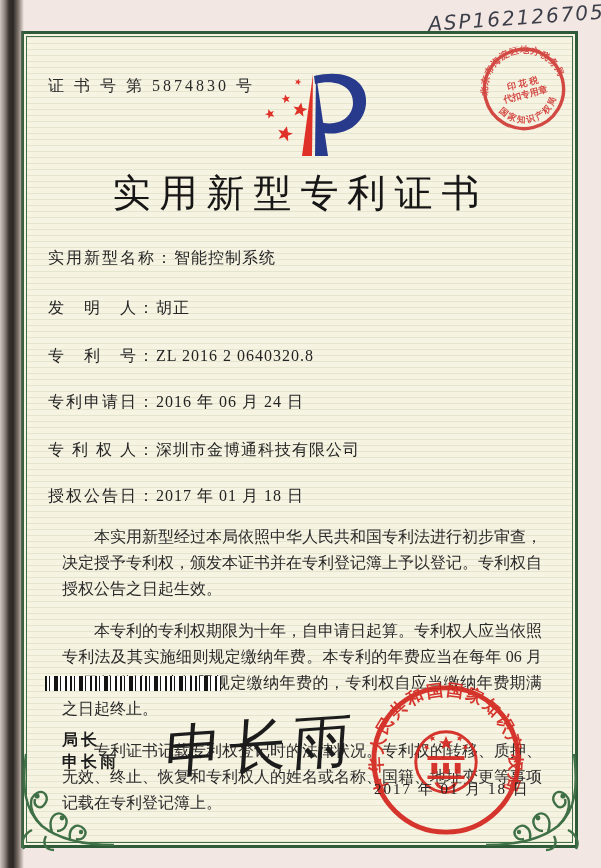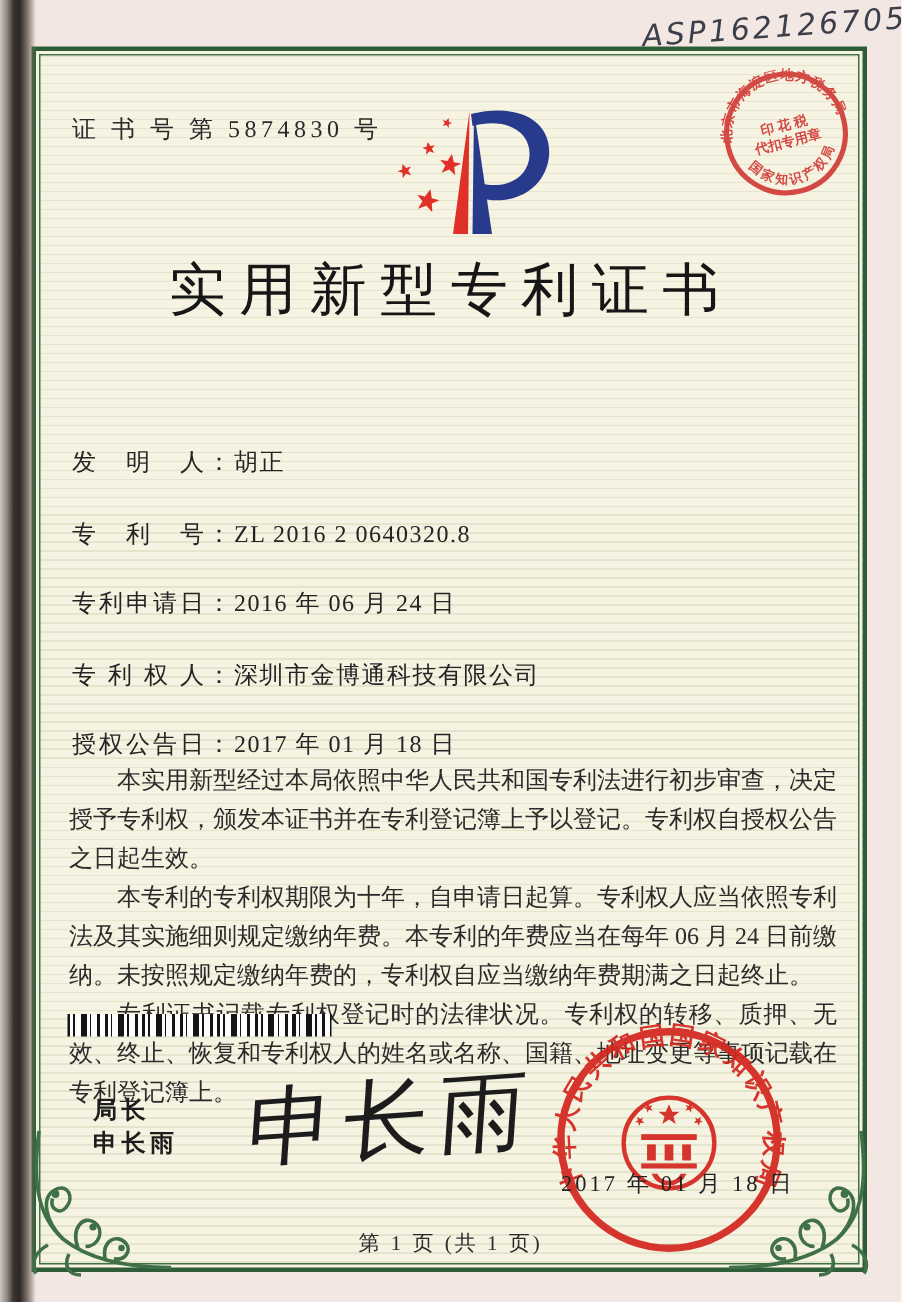--- a/index.html
+++ b/index.html
@@ -18,21 +18,21 @@
     background:
       repeating-linear-gradient(0deg, rgba(146,176,118,0.20) 0px, rgba(146,176,118,0.20) 1px, rgba(0,0,0,0) 1px, rgba(0,0,0,0) 6px);}
   .cert-no{position:absolute;left:48px;top:76px;font-size:16px;letter-spacing:3px;color:#2a2a2a;}
   .logo{position:absolute;left:258px;top:66px;width:116px;height:98px;}
   .title{position:absolute;left:0;top:168px;width:601px;text-align:center;font-size:38px;font-weight:normal;
     letter-spacing:9px;color:#161616;}
   .field-row{position:absolute;left:48px;white-space:nowrap;font-size:16px;color:#242424;letter-spacing:1px;}
   .field-label{letter-spacing:2px;}
   .paragraphs{position:absolute;left:46px;top:508px;width:512px;font-size:16px;line-height:26px;
     color:#2b2b2b;text-align:justify;}
-  .paragraphs p{margin:0;text-indent:2em;}
+  .paragraphs p{margin:16px;text-indent:2em;}
   .barcode{position:absolute;left:45px;top:676px;width:176px;height:15px;
     background:repeating-linear-gradient(90deg,#141414 0 2px,#fdfdfd 2px 4px,#141414 4px 5px,#fdfdfd 5px 9px,#141414 9px 13px,#fdfdfd 13px 15px,#141414 15px 16px,#fdfdfd 16px 20px,#141414 20px 22px,#fdfdfd 22px 25px);}
   .issuer-title{position:absolute;left:62px;top:730px;font-size:16px;font-weight:bold;letter-spacing:3px;color:#1d1d1d;font-family:Liberation Serif, serif;}
   .issuer-name{position:absolute;left:62px;top:752px;font-size:16px;font-weight:bold;letter-spacing:3px;color:#1d1d1d;}
   .signature{position:absolute;left:165px;top:708px;width:190px;font-size:58px;color:#1c1c1c;
     letter-spacing:6px;transform:rotate(-4deg) skewX(-8deg);white-space:nowrap;}
   .seal{position:absolute;left:368px;top:682px;width:156px;height:156px;opacity:0.93;}
   .seal-date{position:absolute;left:374px;top:780px;font-size:15px;letter-spacing:2px;color:#222;}
   .footer{position:absolute;left:0;top:820px;width:601px;text-align:center;font-size:14px;letter-spacing:2px;color:#2a2a2a;}
   .tax-stamp{position:absolute;left:481px;top:46px;width:86px;height:86px;transform:rotate(-14deg);opacity:0.88;}
@@ -81,20 +81,23 @@
     </text>
     <text font-size="10" fill="#cf3330" font-weight="bold" letter-spacing="2">
       <textPath href="#taxBot" startOffset="50%" text-anchor="middle">国家知识产权局</textPath>
     </text>
     <text x="50" y="47" text-anchor="middle" font-size="10.5" font-weight="bold" fill="#cf3330">印 花 税</text>
     <text x="50" y="60" text-anchor="middle" font-size="10.5" font-weight="bold" fill="#cf3330">代扣专用章</text>
   </svg>
 
   <div class="title">实用新型专利证书</div>
 
+  <div class="field-row" style="top:248px">
+    <span class="field-label">实用新型名称：</span><span>智能控制系统</span>
+  </div>
   <div class="field-row" style="top:298px">
     <span class="field-label">发　明　人：</span><span>胡正</span>
   </div>
   <div class="field-row" style="top:346px">
     <span class="field-label">专　利　号：</span><span>ZL 2016 2 0640320.8</span>
   </div>
   <div class="field-row" style="top:392px">
     <span class="field-label">专利申请日：</span><span>2016 年 06 月 24 日</span>
   </div>
   <div class="field-row" style="top:440px">
@@ -133,21 +136,20 @@
       <rect x="65" y="83" width="6" height="11"></rect>
       <rect x="77" y="83" width="6" height="11"></rect>
       <rect x="89" y="83" width="6" height="11"></rect>
       <rect x="61" y="96" width="38" height="3.5"></rect>
       <path d="M68,103 A 13 13 0 0 0 92,103 L88,103 A 9 9 0 0 1 72,103 Z"></path>
     </g>
   </svg>
 
   <div class="seal-date">2017 年 01 月 18 日</div>
 
-  <div class="footer">第 1 页 (共 1 页)</div>
 
   <svg class="ornament left" viewBox="0 0 104 100">
     <g fill="none" stroke="#3f7046" stroke-width="2.4">
       <path d="M14,2 C10,34 12,58 30,74 C50,90 78,93 102,93"></path>
       <path d="M30,74 C18,62 15,46 25,41 C33,37 38,46 32,53 C28,58 21,54 23,47"></path>
       <path d="M40,80 C35,66 44,58 51,63 C58,68 54,79 45,79"></path>
       <path d="M58,87 C56,75 66,70 72,77 C76,82 71,89 64,87"></path>
       <path d="M20,78 C12,82 8,90 12,97"></path>
       <path d="M34,84 C30,92 34,98 42,98"></path>
     </g>

